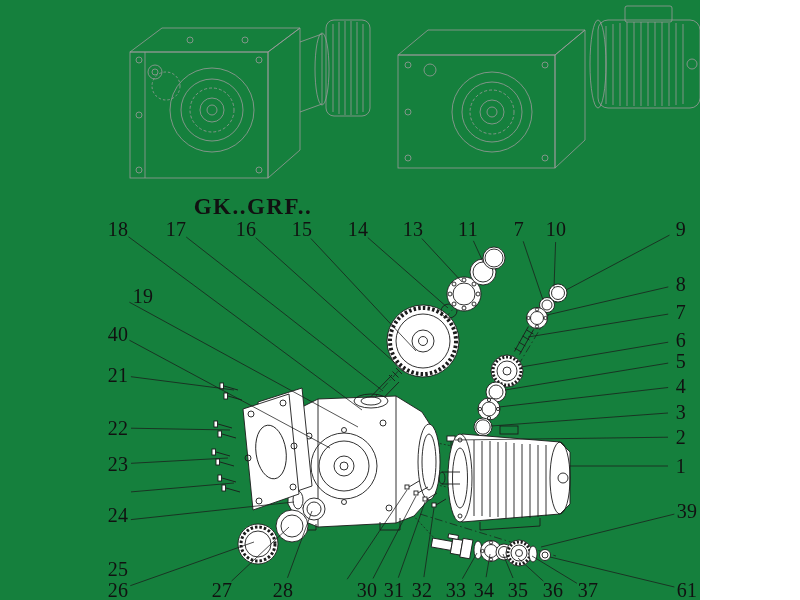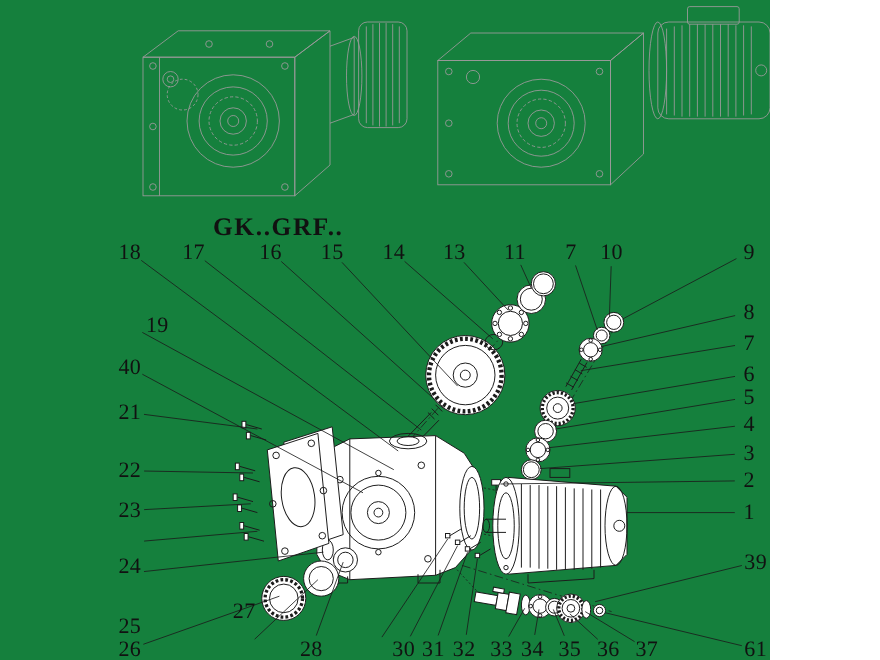--- a/index.html
+++ b/index.html
@@ -363,21 +363,21 @@
       <span class="callout-num" style="left: 681px; top: 466px;">1</span>
       <span class="callout-num" style="left: 687px; top: 511px;">39</span>
       <span class="callout-num" style="left: 118px; top: 296px; margin-left: 25px;">19</span>
       <span class="callout-num" style="left: 118px; top: 334px;">40</span>
       <span class="callout-num" style="left: 118px; top: 375px;">21</span>
       <span class="callout-num" style="left: 118px; top: 428px;">22</span>
       <span class="callout-num" style="left: 118px; top: 464px;">23</span>
       <span class="callout-num" style="left: 118px; top: 493px; margin-top: 22px;">24</span>
       <span class="callout-num" style="left: 118px; top: 521px; margin-top: 48px;">25</span>
       <span class="callout-num" style="left: 118px; top: 590px;">26</span>
-      <span class="callout-num" style="left: 222px; top: 556px;">27</span>
+      <span class="callout-num" style="left: 222px; top: 590px;">27</span>
       <span class="callout-num" style="left: 283px; top: 590px;">28</span>
       <span class="callout-num" style="left: 340px; top: 618px;">29</span>
       <span class="callout-num" style="left: 367px; top: 590px;">30</span>
       <span class="callout-num" style="left: 394px; top: 590px;">31</span>
       <span class="callout-num" style="left: 422px; top: 590px;">32</span>
       <span class="callout-num" style="left: 456px; top: 590px;">33</span>
       <span class="callout-num" style="left: 484px; top: 590px;">34</span>
       <span class="callout-num" style="left: 518px; top: 590px;">35</span>
       <span class="callout-num" style="left: 553px; top: 590px;">36</span>
       <span class="callout-num" style="left: 588px; top: 590px;">37</span>

